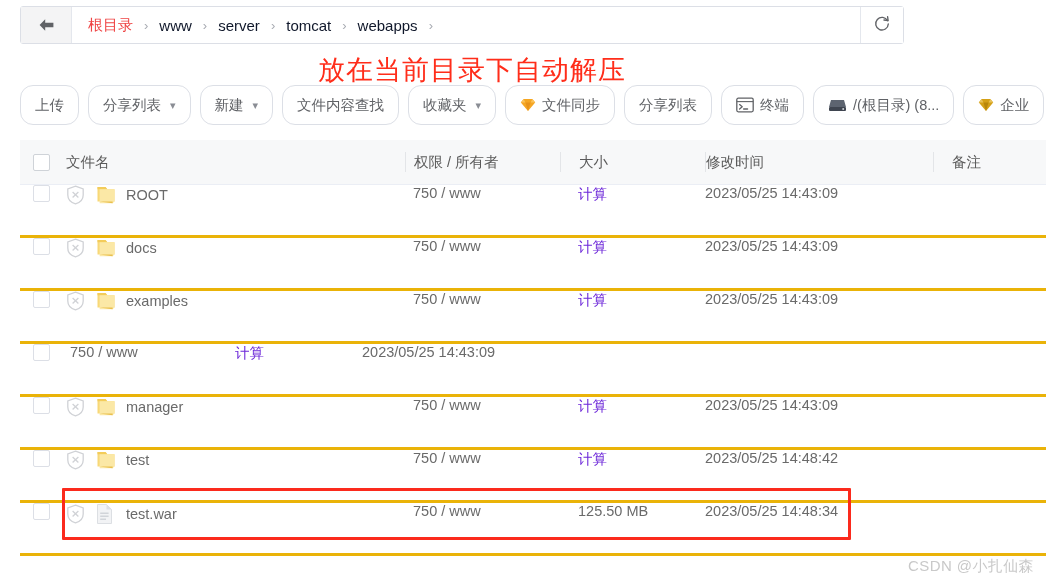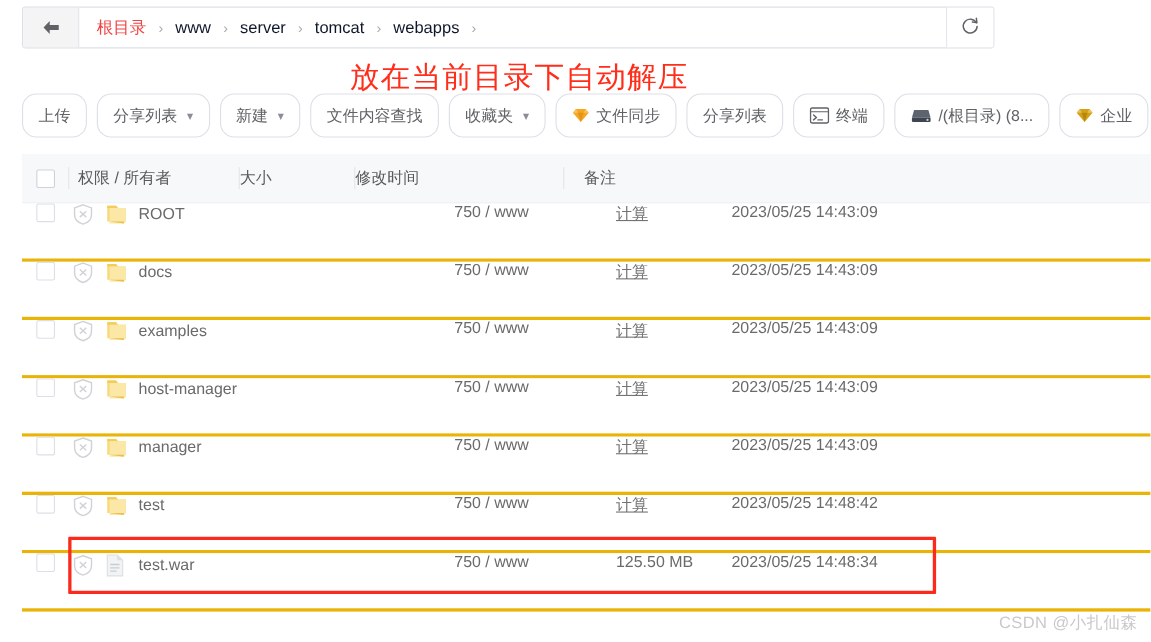--- a/index.html
+++ b/index.html
@@ -117,41 +117,41 @@
     display:flex;align-items:flex-start;
     height:50px;
     border-bottom:3px solid #eab308;
     background:#fff;
     font-size:14.5px;
     color:#6a6a6a;
   }
   .c-check{width:42px;display:flex;align-items:center;justify-content:center;flex:0 0 42px;}
   .c-name{flex:0 0 343px;display:flex;align-items:center;gap:9px;padding-left:4px;box-sizing:border-box;}
   .c-perm{flex:0 0 155px;padding-left:8px;box-sizing:border-box;}
-  .c-size{flex:0 0 105px;box-sizing:border-box;}
-  .c-time{flex:0 0 190px;box-sizing:border-box;}
-  .c-note{flex:1;padding-left:18px;box-sizing:border-box;}
+  .c-size{flex:0 0 105px;padding-left:18px;box-sizing:border-box;}
+  .c-time{flex:0 0 190px;box-sizing:border-box;margin-left:40px;}
+  .c-note{flex:1;padding-left:18px;box-sizing:border-box;margin-left:38px;}
 
   #table-head .c-perm,#table-head .c-size,
   #table-head .c-time,#table-head .c-note{
     border-left:1px solid #e3e5e8;
     height:20px;line-height:20px;
   }
 
   .chk{
     width:17px;height:17px;
     border:1px solid #dcdfe6;
     border-radius:2px;
     background:#fff;
     box-sizing:border-box;
     cursor:pointer;
   }
   .chk.head{border-color:#cfd3d8;}
 
-  .size-link{color:#737373;cursor:pointer;text-decoration:underline;}
+  .size-link{color:#6d28d9;cursor:pointer;}
   .name-text{cursor:pointer;}
 
   
   .shield{flex:0 0 20px;display:flex;align-items:center;}
   .ficon{flex:0 0 22px;display:flex;align-items:center;}
 
   
   #red-box{
     position:absolute;
     left:62px;top:488px;
@@ -284,20 +284,21 @@
   </div>
 
 </div>
 
 <div id="file-table">
 
   <div id="table-head">
     <div class="c-check">
       <div class="chk head"></div>
     </div>
+    <div class="c-name">文件名</div>
     <div class="c-perm">权限 / 所有者</div>
     <div class="c-size">大小</div>
     <div class="c-time">修改时间</div>
     <div class="c-note">备注</div>
   </div>
 
   <div id="table-body">
       <div class="row">
         <div class="c-check">
           <div class="chk"></div>
@@ -375,38 +376,20 @@
           <span class="name-text">examples</span>
         </div>
         <div class="c-perm">750 / www</div>
         <div class="c-size"><span class="size-link">计算</span></div>
         <div class="c-time">2023/05/25 14:43:09</div>
         <div class="c-note"></div>
       </div>
       <div class="row">
         <div class="c-check">
           <div class="chk"></div>
-        </div>
-        <div class="c-name">
-          <span class="shield">
-            <svg width="19" height="20" viewBox="0 0 19 20">
-              <path d="M9.5 1.2 L17.2 4 V10 C17.2 14.6 13.8 17.6 9.5 18.8 C5.2 17.6 1.8 14.6 1.8 10 V4 Z" fill="none" stroke="#d0d2d6" stroke-width="1.3"></path>
-              <line x1="6.6" y1="7" x2="12.4" y2="12.4" stroke="#d0d2d6" stroke-width="1.3"></line>
-              <line x1="12.4" y1="7" x2="6.6" y2="12.4" stroke="#d0d2d6" stroke-width="1.3"></line>
-            </svg>
-          </span>
-          <span class="ficon">
-            <svg width="22" height="20" viewBox="0 0 22 20">
-              <path d="M2.5 2 H10.5 L12.3 4.2 H19.5 V16.4 H2.5 Z" fill="#f8d877"></path>
-              <path d="M2.5 2 H10.5 L12.3 4.2 H2.5 Z" fill="#f3cc5a"></path>
-              <path d="M4.6 4.2 H19.5 V16.4 L17.6 18.2 H4.6 Z" fill="#fbe8a6"></path>
-              <path d="M4.6 16.4 H17.6 L17.6 18.2 Z" fill="#e9bf4e"></path>
-            </svg>
-          </span>
-          <span class="name-text">host-manager</span>
         </div>
         <div class="c-perm">750 / www</div>
         <div class="c-size"><span class="size-link">计算</span></div>
         <div class="c-time">2023/05/25 14:43:09</div>
         <div class="c-note"></div>
       </div>
       <div class="row">
         <div class="c-check">
           <div class="chk"></div>
         </div>

